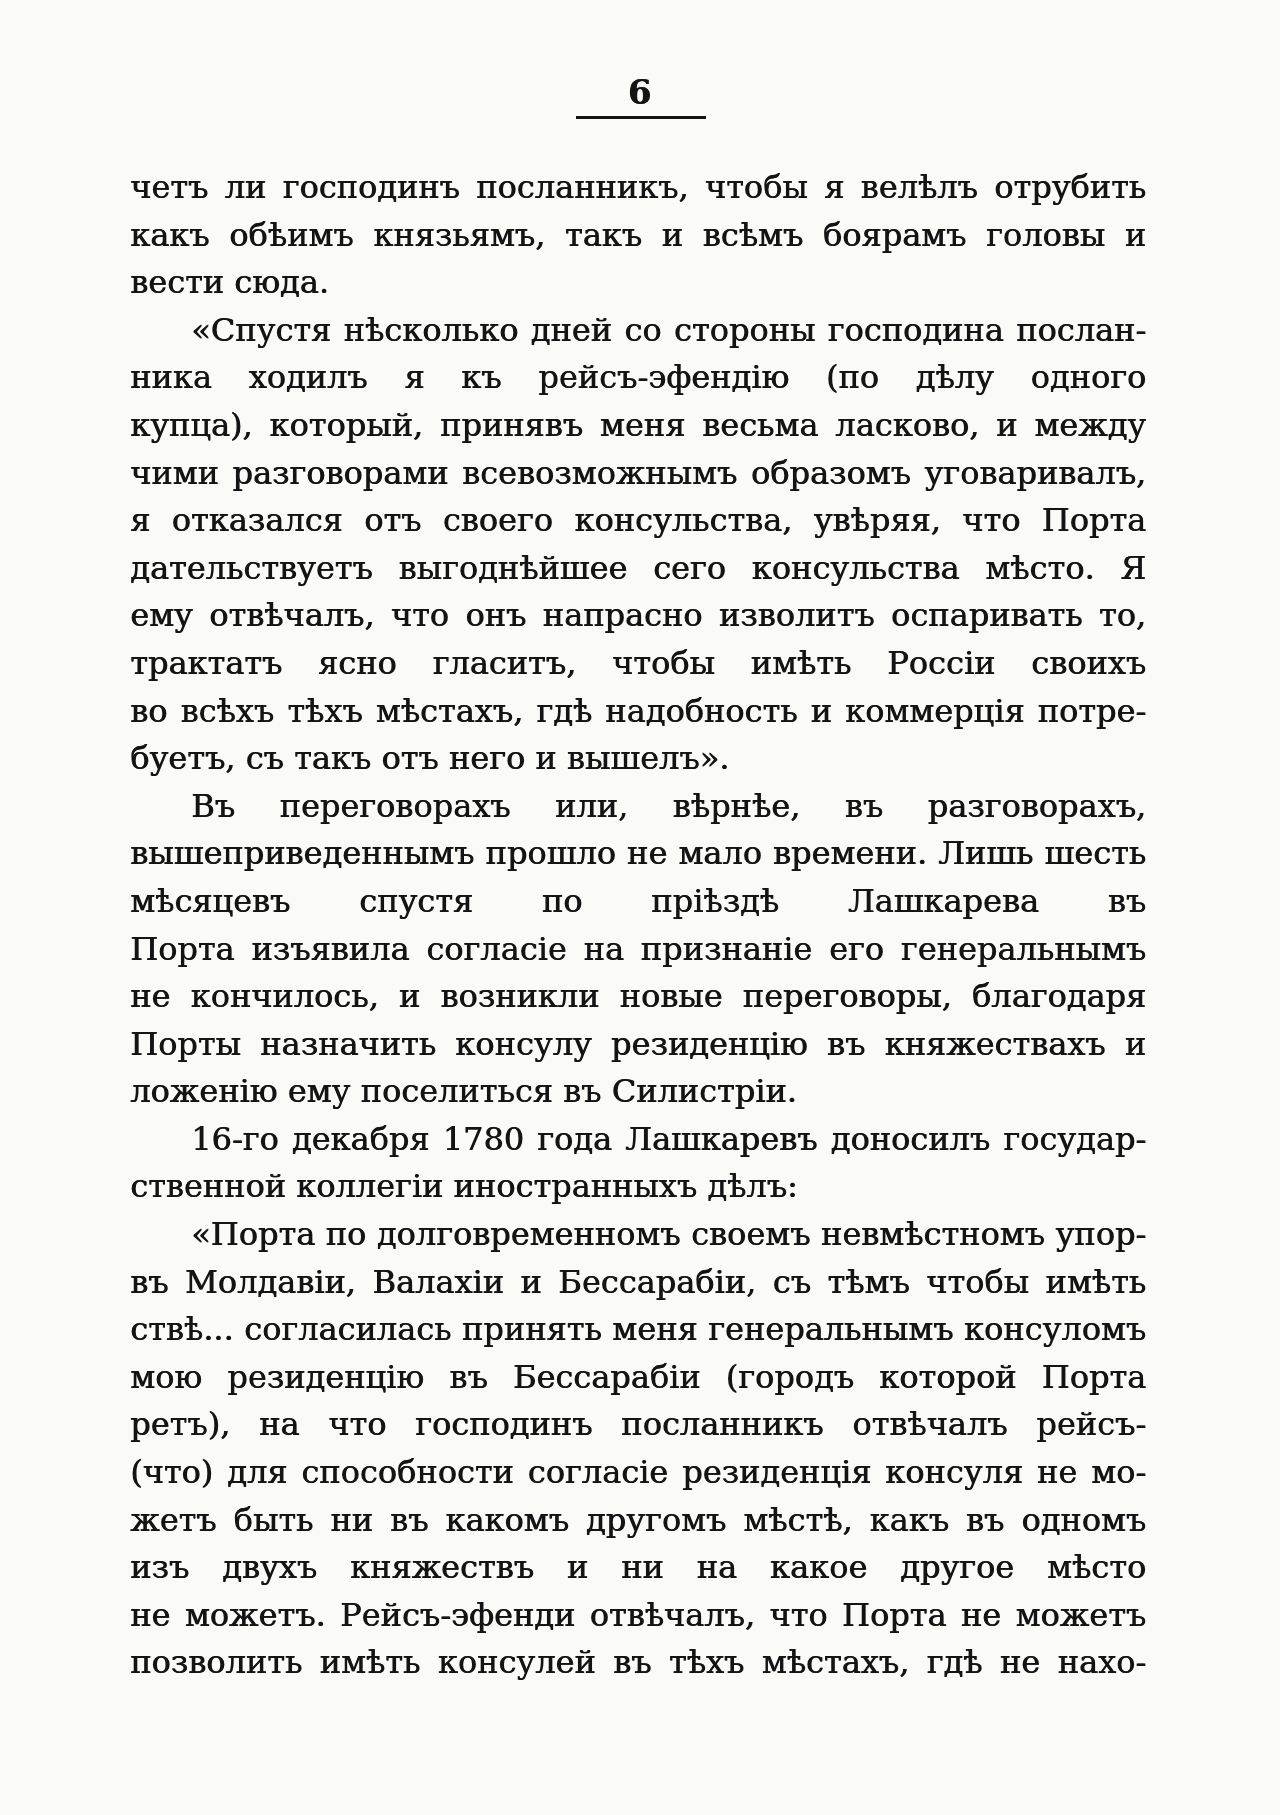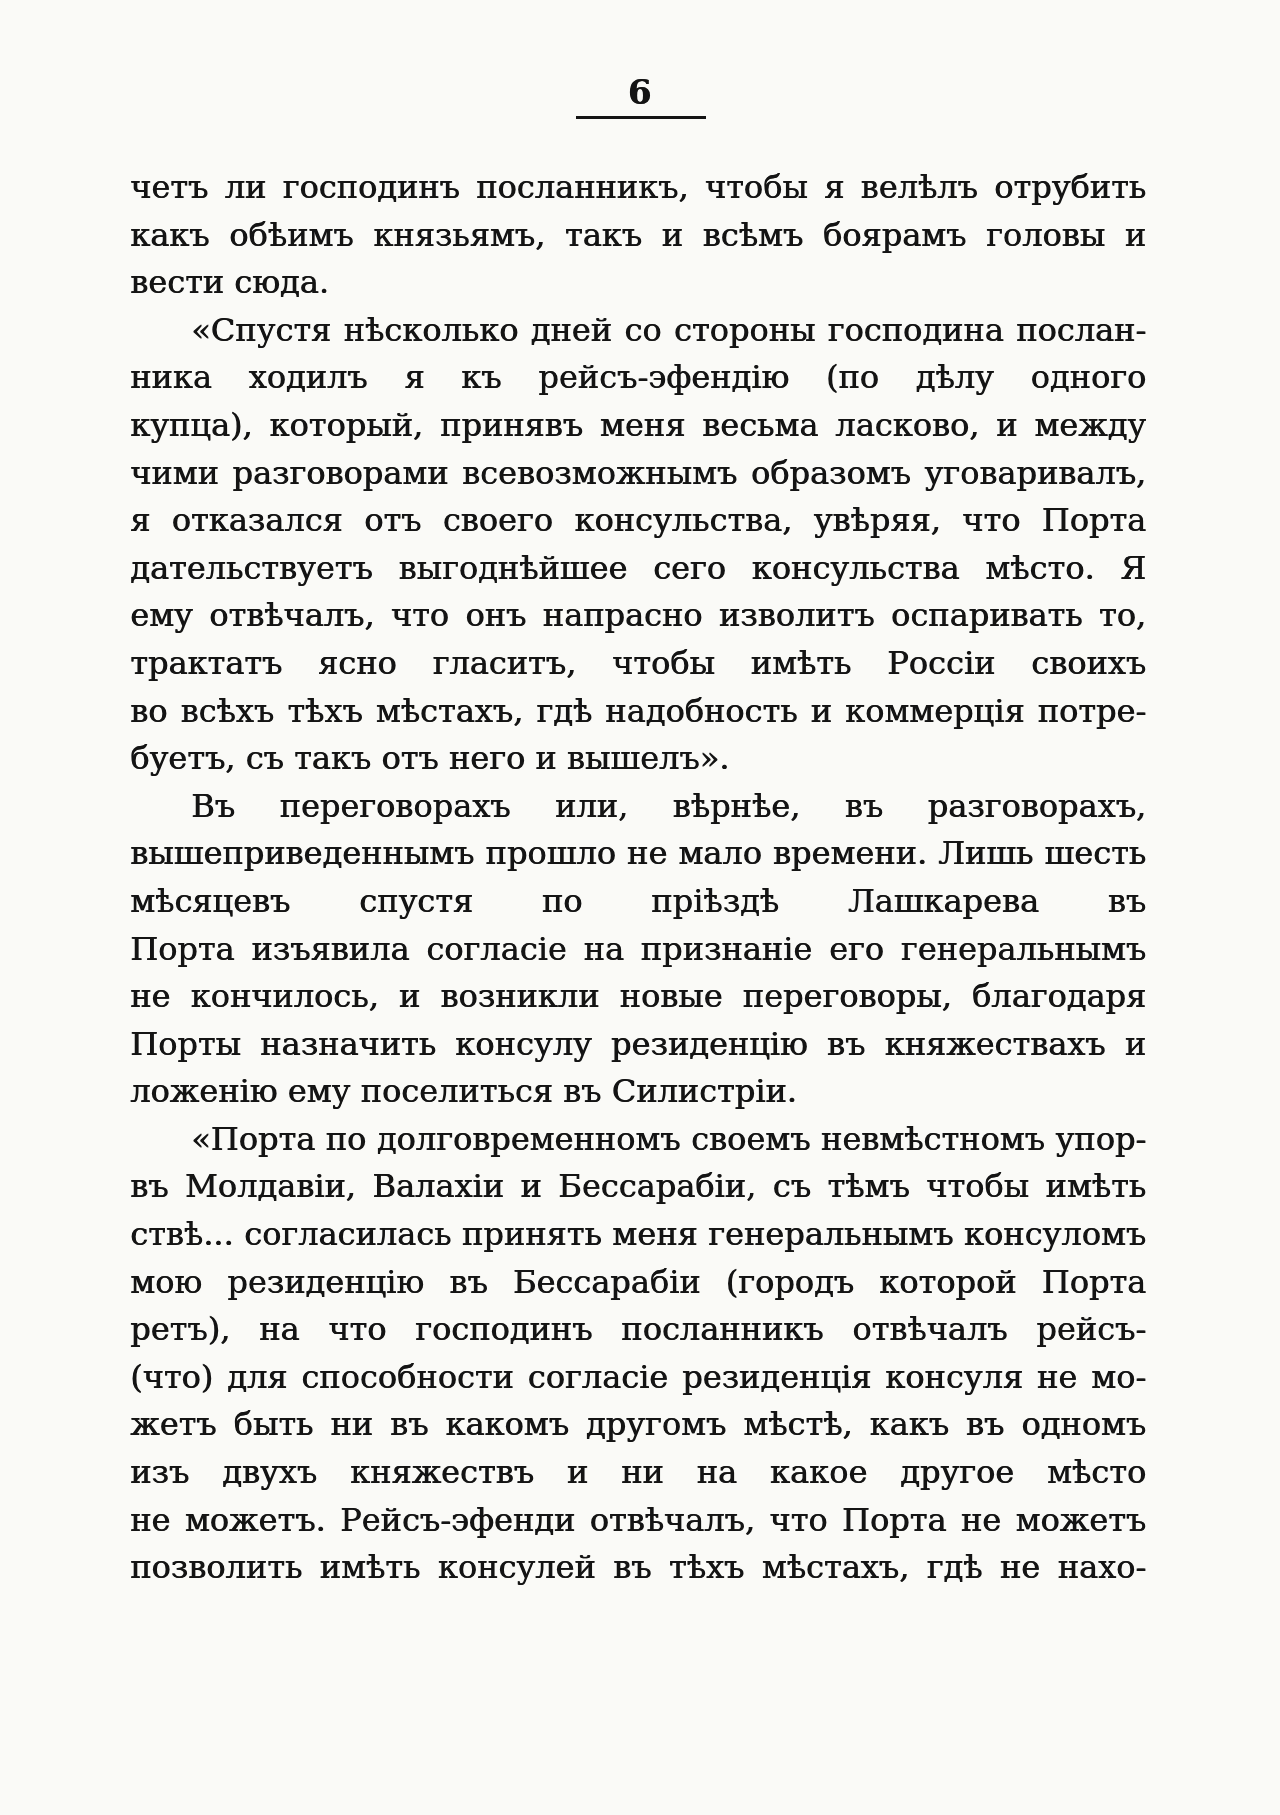--- a/index.html
+++ b/index.html
@@ -80,20 +80,22 @@
       <div class="line">трактатъ ясно гласитъ, чтобы имѣть Россіи своихъ консулей</div>
       <div class="line">во всѣхъ тѣхъ мѣстахъ, гдѣ надобность и коммерція потре-</div>
       <div class="line endp">буетъ, съ такъ отъ него и вышелъ».</div>
       <div class="line indent">Въ переговорахъ или, вѣрнѣе, въ разговорахъ, подобныхъ</div>
       <div class="line">вышеприведеннымъ прошло не мало времени. Лишь шесть</div>
       <div class="line">мѣсяцевъ спустя по пріѣздѣ Лашкарева въ Константинополь,</div>
       <div class="line">Порта изъявила согласіе на признаніе его генеральнымъ кон-</div>
       <div class="line">не кончилось, и возникли новые переговоры, благодаря отказу</div>
       <div class="line">Порты назначить консулу резиденцію въ княжествахъ и пред-</div>
       <div class="line endp">ложенію ему поселиться въ Силистріи.</div>
+      <div class="line indent">16-го декабря 1780 года Лашкаревъ доносилъ государ-</div>
+      <div class="line endp">ственной коллегіи иностранныхъ дѣлъ:</div>
       <div class="line indent">«Порта по долговременномъ своемъ невмѣстномъ упор-</div>
       <div class="line">въ Молдавіи, Валахіи и Бессарабіи, съ тѣмъ чтобы имѣть</div>
       <div class="line">ствѣ... согласилась принять меня генеральнымъ консуломъ</div>
       <div class="line">мою резиденцію въ Бессарабіи (городъ которой Порта избе-</div>
       <div class="line">ретъ), на что господинъ посланникъ отвѣчалъ рейсъ-эфендію,</div>
       <div class="line">(что) для способности согласіе резиденція консуля не мо-</div>
       <div class="line">жетъ быть ни въ какомъ другомъ мѣстѣ, какъ въ одномъ</div>
       <div class="line">изъ двухъ княжествъ и ни на какое другое мѣсто согласиться</div>
       <div class="line">не можетъ. Рейсъ-эфенди отвѣчалъ, что Порта не можетъ</div>
       <div class="line">позволить имѣть консулей въ тѣхъ мѣстахъ, гдѣ не нахо-</div>

